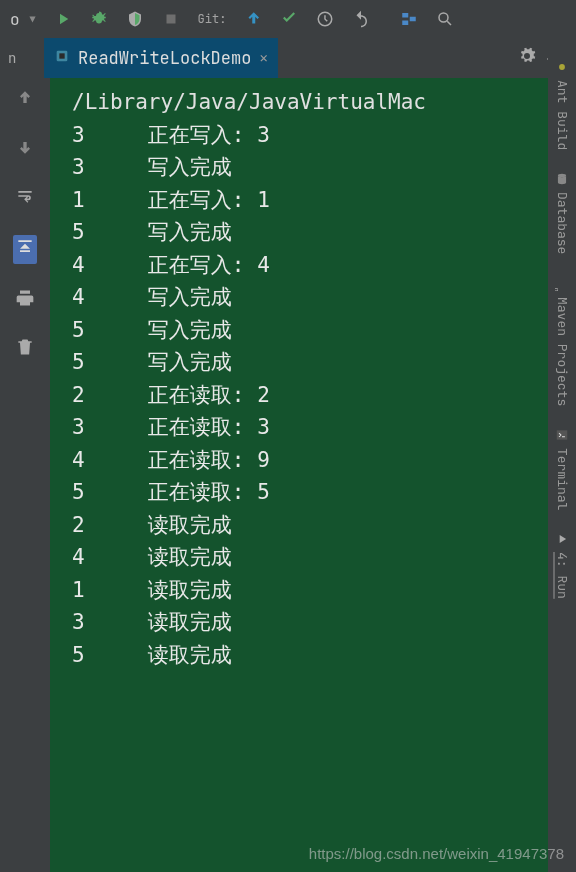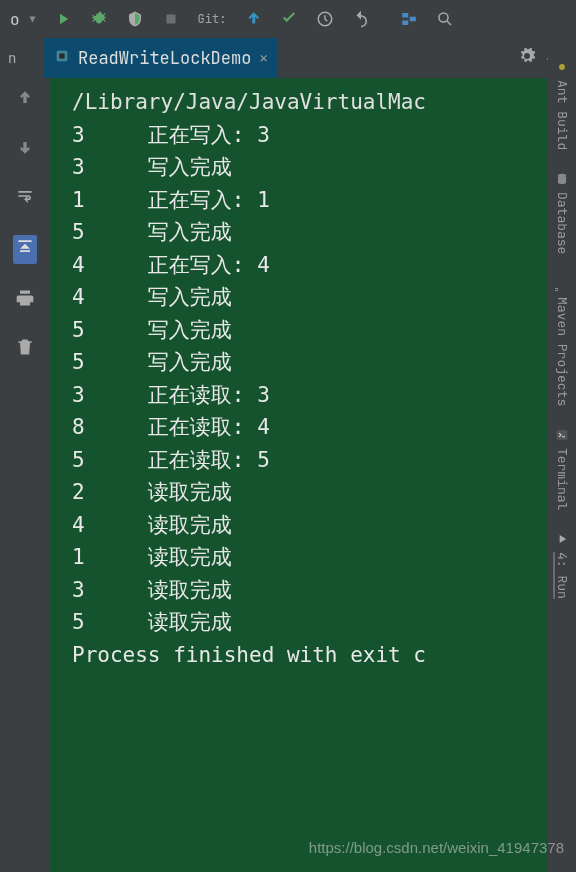--- a/index.html
+++ b/index.html
@@ -99,21 +99,21 @@
   color: #999;
   font-size: 13px;
   cursor: pointer;
   display: flex;
   align-items: center;
   gap: 6px;
 }
 .vtab svg { width: 14px; height: 14px; }
 .watermark {
   position: absolute;
-  bottom: 16px;
+  bottom: 10px;
   right: 12px;
   color: rgba(200,200,200,0.6);
   font-size: 15px;
   font-family: Arial, sans-serif;
 }
 </style>
 </head>
 <body>
 
 <div class="top-toolbar">
@@ -235,30 +235,30 @@
     <div class="console-line console-header">/Library/Java/JavaVirtualMac</div>
     <div id="console-lines">
         <div class="console-line">3     正在写入: 3</div>
         <div class="console-line">3     写入完成</div>
         <div class="console-line">1     正在写入: 1</div>
         <div class="console-line">5     写入完成</div>
         <div class="console-line">4     正在写入: 4</div>
         <div class="console-line">4     写入完成</div>
         <div class="console-line">5     写入完成</div>
         <div class="console-line">5     写入完成</div>
+        <div class="console-line">2     正在读取: 2</div>
         <div class="console-line">3     正在读取: 3</div>
-        <div class="console-line">8     正在读取: 4</div>
+        <div class="console-line">4     正在读取: 9</div>
         <div class="console-line">5     正在读取: 5</div>
         <div class="console-line">2     读取完成</div>
         <div class="console-line">4     读取完成</div>
         <div class="console-line">1     读取完成</div>
         <div class="console-line">3     读取完成</div>
         <div class="console-line">5     读取完成</div>
         <div class="console-line"></div>
-        <div class="console-line">Process finished with exit c</div>
       </div>
   </div>
 </div>
 
 <div class="right-sidebar">
   <div class="vtab">
     <svg viewBox="0 0 24 24">
         <circle cx="12" cy="12" r="5" fill="#a9a437"></circle>
       </svg>
     <span>Ant Build</span>

